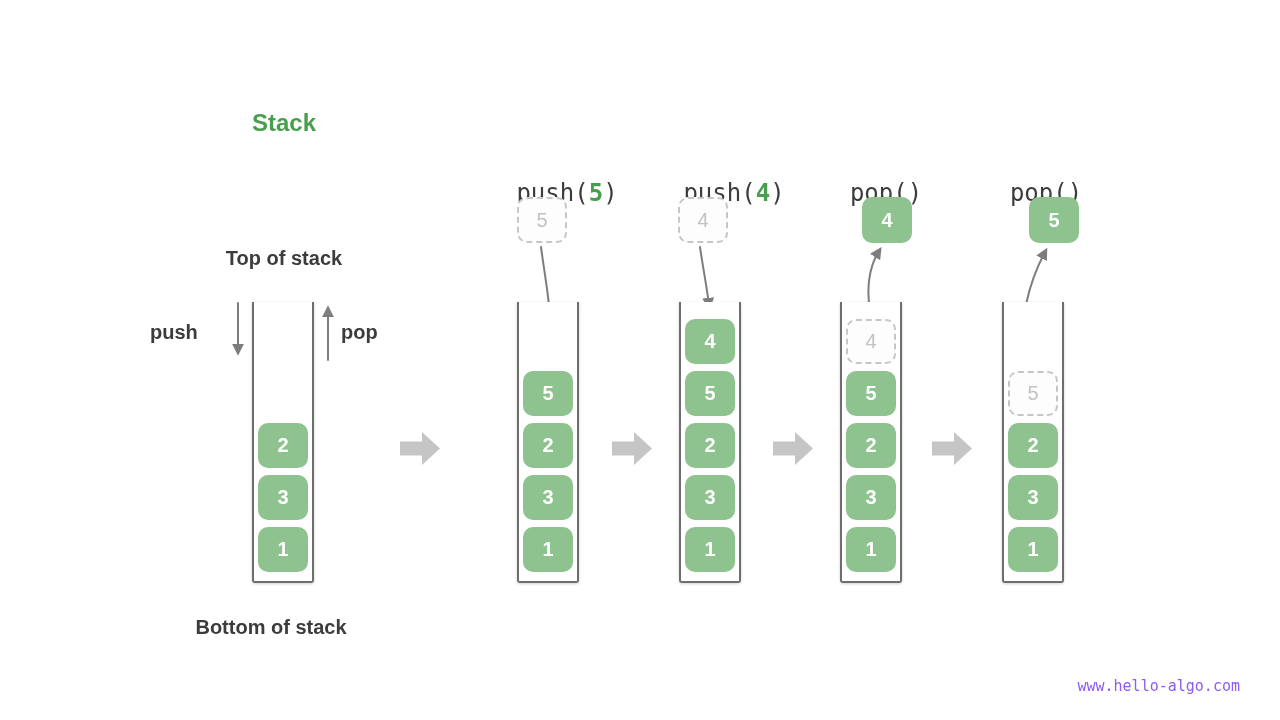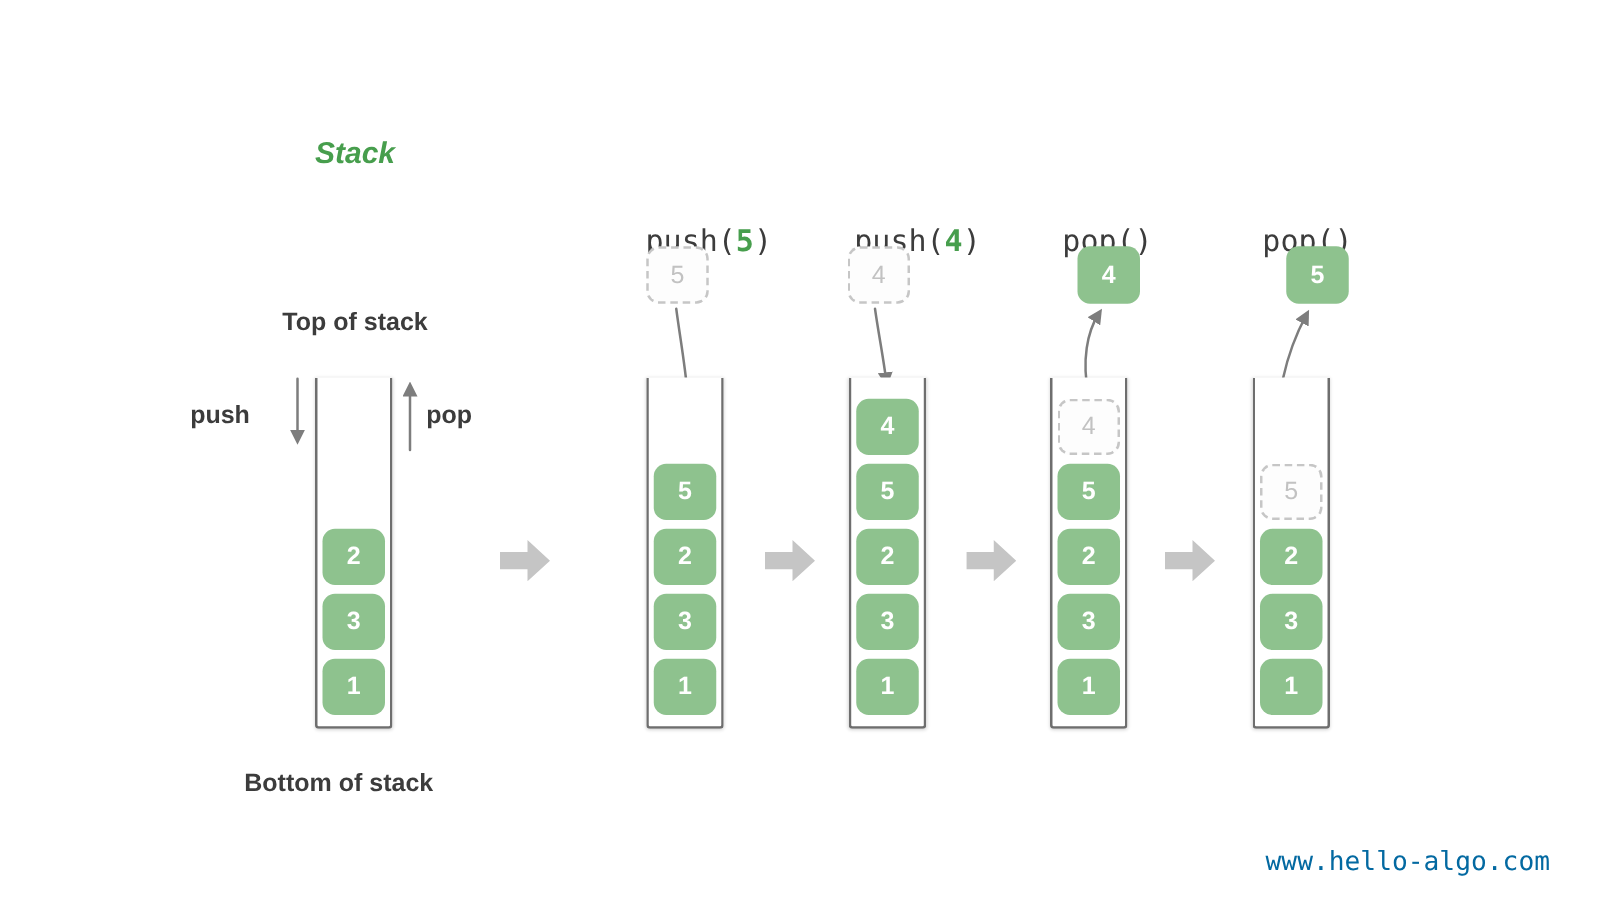--- a/index.html
+++ b/index.html
@@ -4,21 +4,21 @@
 <style>
   html,body{margin:0;padding:0;background:#fff;}
   .canvas{
     position:relative;width:1280px;height:720px;background:#ffffff;
     font-family:"Liberation Sans",sans-serif;overflow:hidden;
   }
   .overlay{position:absolute;left:0;top:0;width:1280px;height:720px;pointer-events:none;}
 
   .title{
     position:absolute;top:109px;transform:translateX(-50%);
-    font-size:24px;font-weight:700;color:#479e4d;white-space:nowrap;font-style:italic;
+    font-size:24px;font-weight:700;color:#479e4d;white-space:nowrap;
   }
   .blabel{
     position:absolute;transform:translateX(-50%);
     font-size:20px;font-weight:700;color:#3c3c3c;white-space:nowrap;
   }
   .sidelabel{
     position:absolute;top:321px;font-size:20px;font-weight:700;color:#3c3c3c;white-space:nowrap;text-align:right;
   }
 
   .well{
@@ -46,21 +46,21 @@
   }
   .oplabel .arg{color:#479e4d;font-weight:700;}
 
   .steparrow{
     position:absolute;width:40px;height:33px;background:#c5c5c5;
     clip-path:polygon(0 29%,55% 29%,55% 0,100% 50%,55% 100%,55% 71%,0 71%);
   }
 
   .watermark{
     position:absolute;right:40px;top:677px;
-    font-family:"DejaVu Sans Mono",monospace;font-size:21px;color:#0369a1;white-space:nowrap;
+    font-family:"DejaVu Sans Mono",monospace;font-size:15px;color:#8b5cf6;white-space:nowrap;
   }
 
   
   .slotA{top:319px}.slotB{top:371px}.slotC{top:423px}.slotD{top:475px}.slotE{top:527px}
 </style>
 </head>
 <body>
 
 <div class="canvas">
 
@@ -76,21 +76,21 @@
       <path d="M 541 247 C 546 285 554 322 549 351" marker-end="url(#ah)"></path>
       <path d="M 700 247 C 703 268 707 288 709 305" marker-end="url(#ah)"></path>
       <path d="M 871 317 C 865 288 870 265 879 251" marker-end="url(#ah)"></path>
       <path d="M 1023 367 C 1018 320 1030 280 1045 252" marker-end="url(#ah)"></path>
     </g>
   </svg>
 
   <div class="title" style="left:284px">Stack</div>
   <div class="blabel" style="left:284px;top:247px">Top of stack</div>
   <div class="blabel" style="left:271px;top:616px">Bottom of stack</div>
-  <div class="sidelabel" style="left:140px;width:72px;text-align:center">push</div>
+  <div class="sidelabel" style="left:150px;width:72px;text-align:left">push</div>
   <div class="sidelabel" style="left:341px">pop</div>
 
   <div class="oplabel" style="left:567px"><span>push(</span><span class="arg">5</span><span>)</span></div>
   <div class="oplabel" style="left:734px"><span>push(</span><span class="arg">4</span><span>)</span></div>
   <div class="oplabel" style="left:886px">pop()</div>
   <div class="oplabel" style="left:1046px">pop()</div>
 
   <div class="well" style="left:252px"></div>
   <div class="well" style="left:517px"></div>
   <div class="well" style="left:679px"></div>

